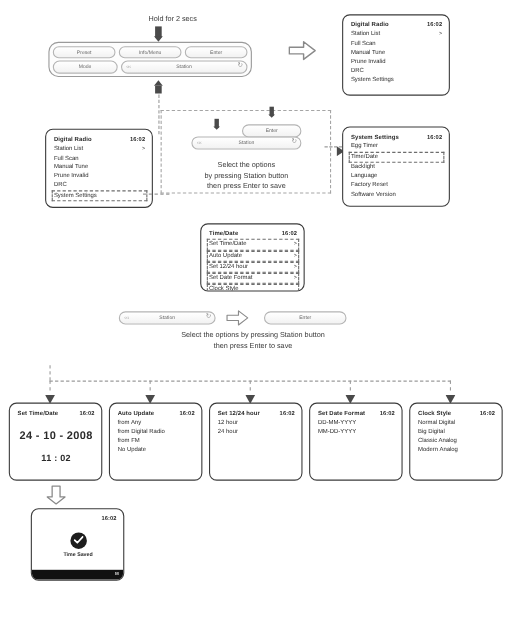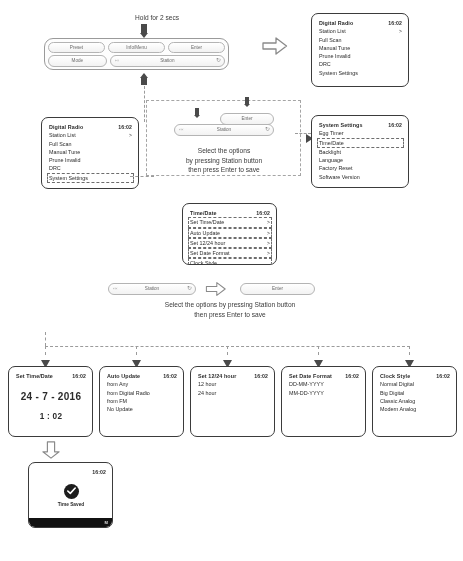--- a/index.html
+++ b/index.html
@@ -371,22 +371,22 @@
   <div class="abs" style="left:405px;top:354px;">
     <svg width="9" height="8" viewBox="0 0 9 8">
         <path d="M0 0 H9 L4.5 8 Z" fill="#4a4a4a"></path>
       </svg></div>
 
   <div class="lcd" style="left:8px;top:366px;width:85px;height:71px;">
     <div class="row">
       <span class="ttl">Set Time/Date</span>
       <span class="clk">16:02</span>
     </div>
-    <div class="bigdate">24 - 7 - 2016</div>
-    <div class="bigtime">1 : 02</div>
+    <div class="bigdate">24 - 10 - 2008</div>
+    <div class="bigtime">11 : 02</div>
   </div>
 
   <div class="lcd" style="left:99px;top:366px;width:85px;height:71px;">
     <div class="row">
       <span class="ttl">Auto Update</span>
       <span class="clk">16:02</span>
     </div>
     <div class="item">
       <span>from Any</span>
       </div>

